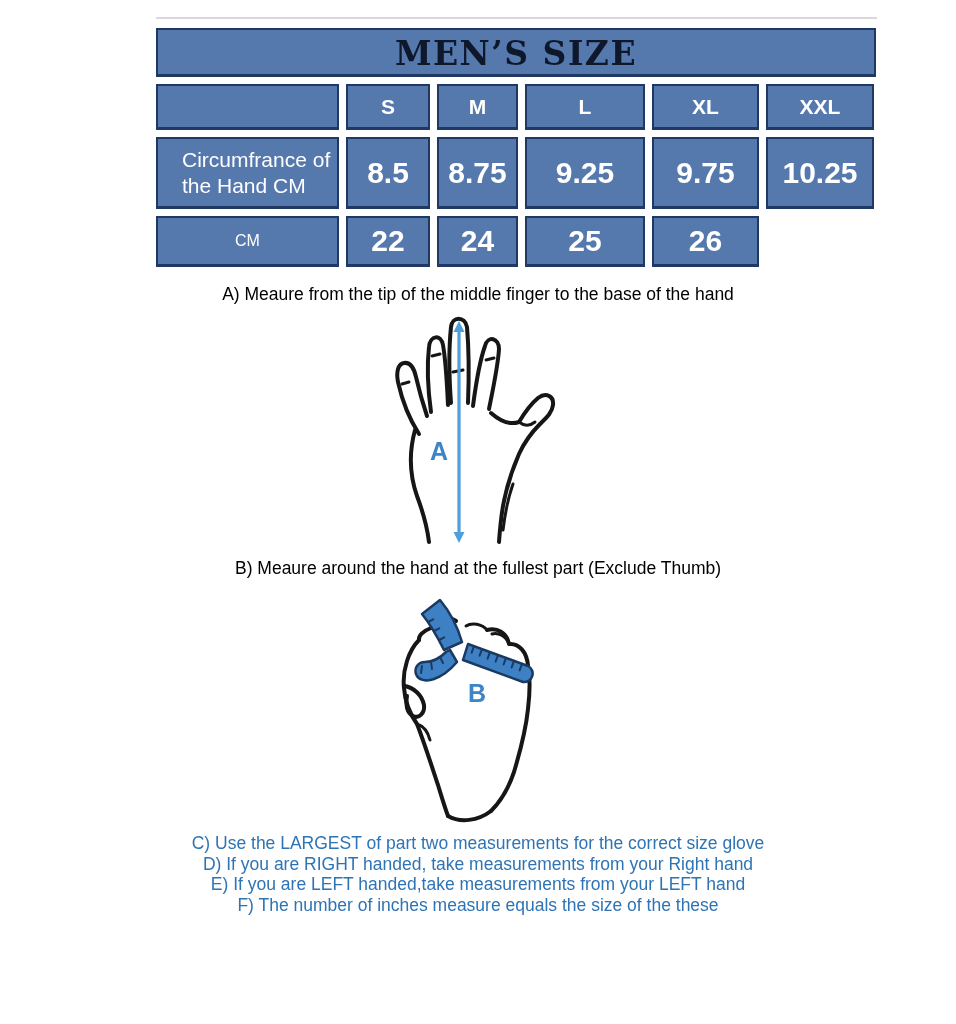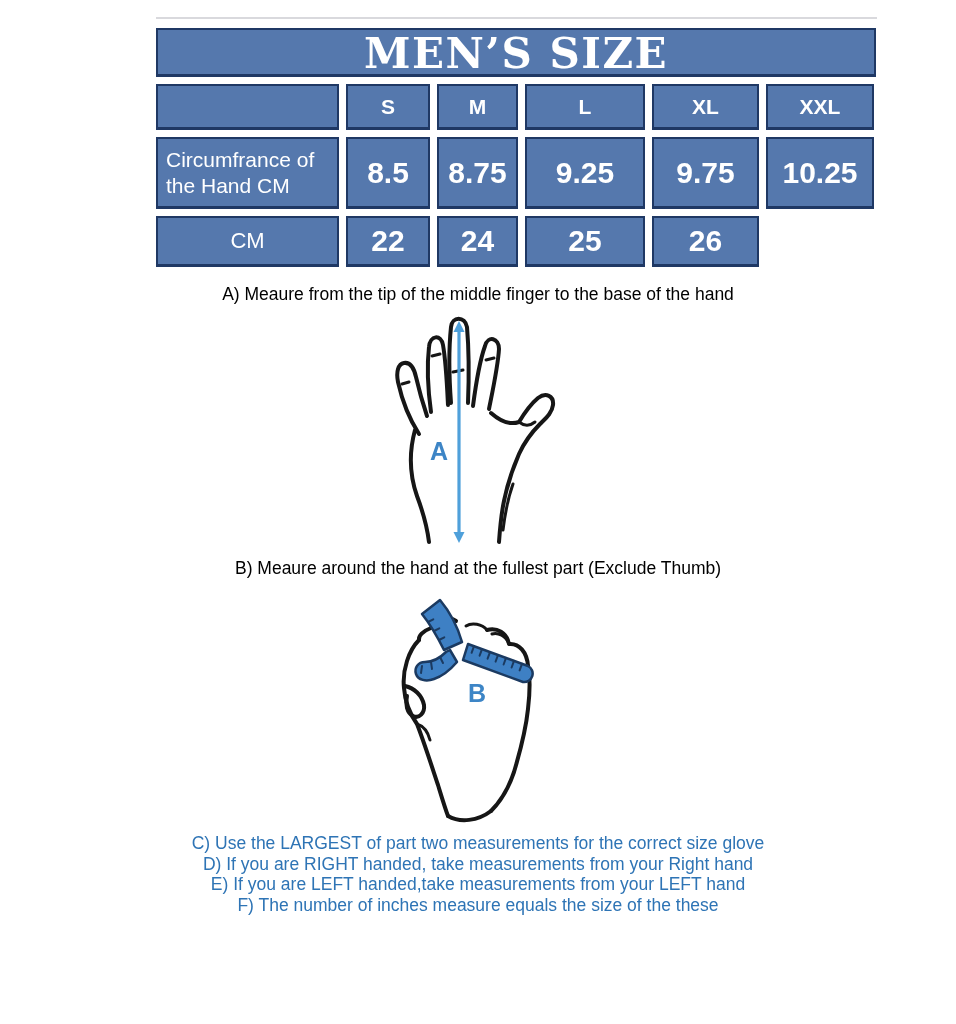--- a/index.html
+++ b/index.html
@@ -9,45 +9,45 @@
     position:relative; width:956px; height:1024px; background:#ffffff;
     overflow:hidden; margin:0 auto;
   }
   .top-rule {
     position:absolute; left:156px; top:17px; width:721px; height:2px;
     background:#d9d9dd;
   }
   .size-table { position:absolute; left:156px; top:28px; width:720px; }
   .table-title {
     height:49px; line-height:47px; text-align:center;
-    background:#5578ad; color:#ffffff;
+    background:#5578ad; color:#0f172a;
     border:2px solid #1f3864; border-bottom-width:3px;
     font-family:"DejaVu Serif", serif; font-weight:bold;
-    font-size:42px; letter-spacing:1.5px;
+    font-size:33px; letter-spacing:1.5px;
     margin-bottom:7px;
   }
   .table-grid {
     display:grid;
     grid-template-columns:183px 84px 81px 120px 107px 108px;
     grid-template-rows:46px 72px 51px;
     gap:7px;
   }
   .cell {
     background:#5578ad; color:#ffffff;
     border:2px solid #1f3864; border-bottom-width:3px;
     display:flex; align-items:center; justify-content:center;
     text-align:center;
   }
   .cell.blank { }
   .cell.size-head { font-size:21px; font-weight:bold; }
   .cell.row-label {
     justify-content:flex-start; text-align:left;
-    font-size:21px; line-height:1.22; padding-left:8px;
+    font-size:21px; line-height:1.22; padding-left:24px;
   }
-  .cell.row-label-center { font-size:22px; }
+  .cell.row-label-center { font-size:16px; }
   .cell.val-big { font-size:30px; font-weight:bold; }
   .caption {
     position:absolute; left:0; width:956px; text-align:center;
     color:#000000; font-size:17.5px;
   }
   .caption-a { top:284px; }
   .caption-b { top:558px; }
   .bottom-notes {
     position:absolute; left:0; top:833px; width:956px;
     text-align:center; color:#2e74b5; font-size:17.5px; line-height:20.5px;

